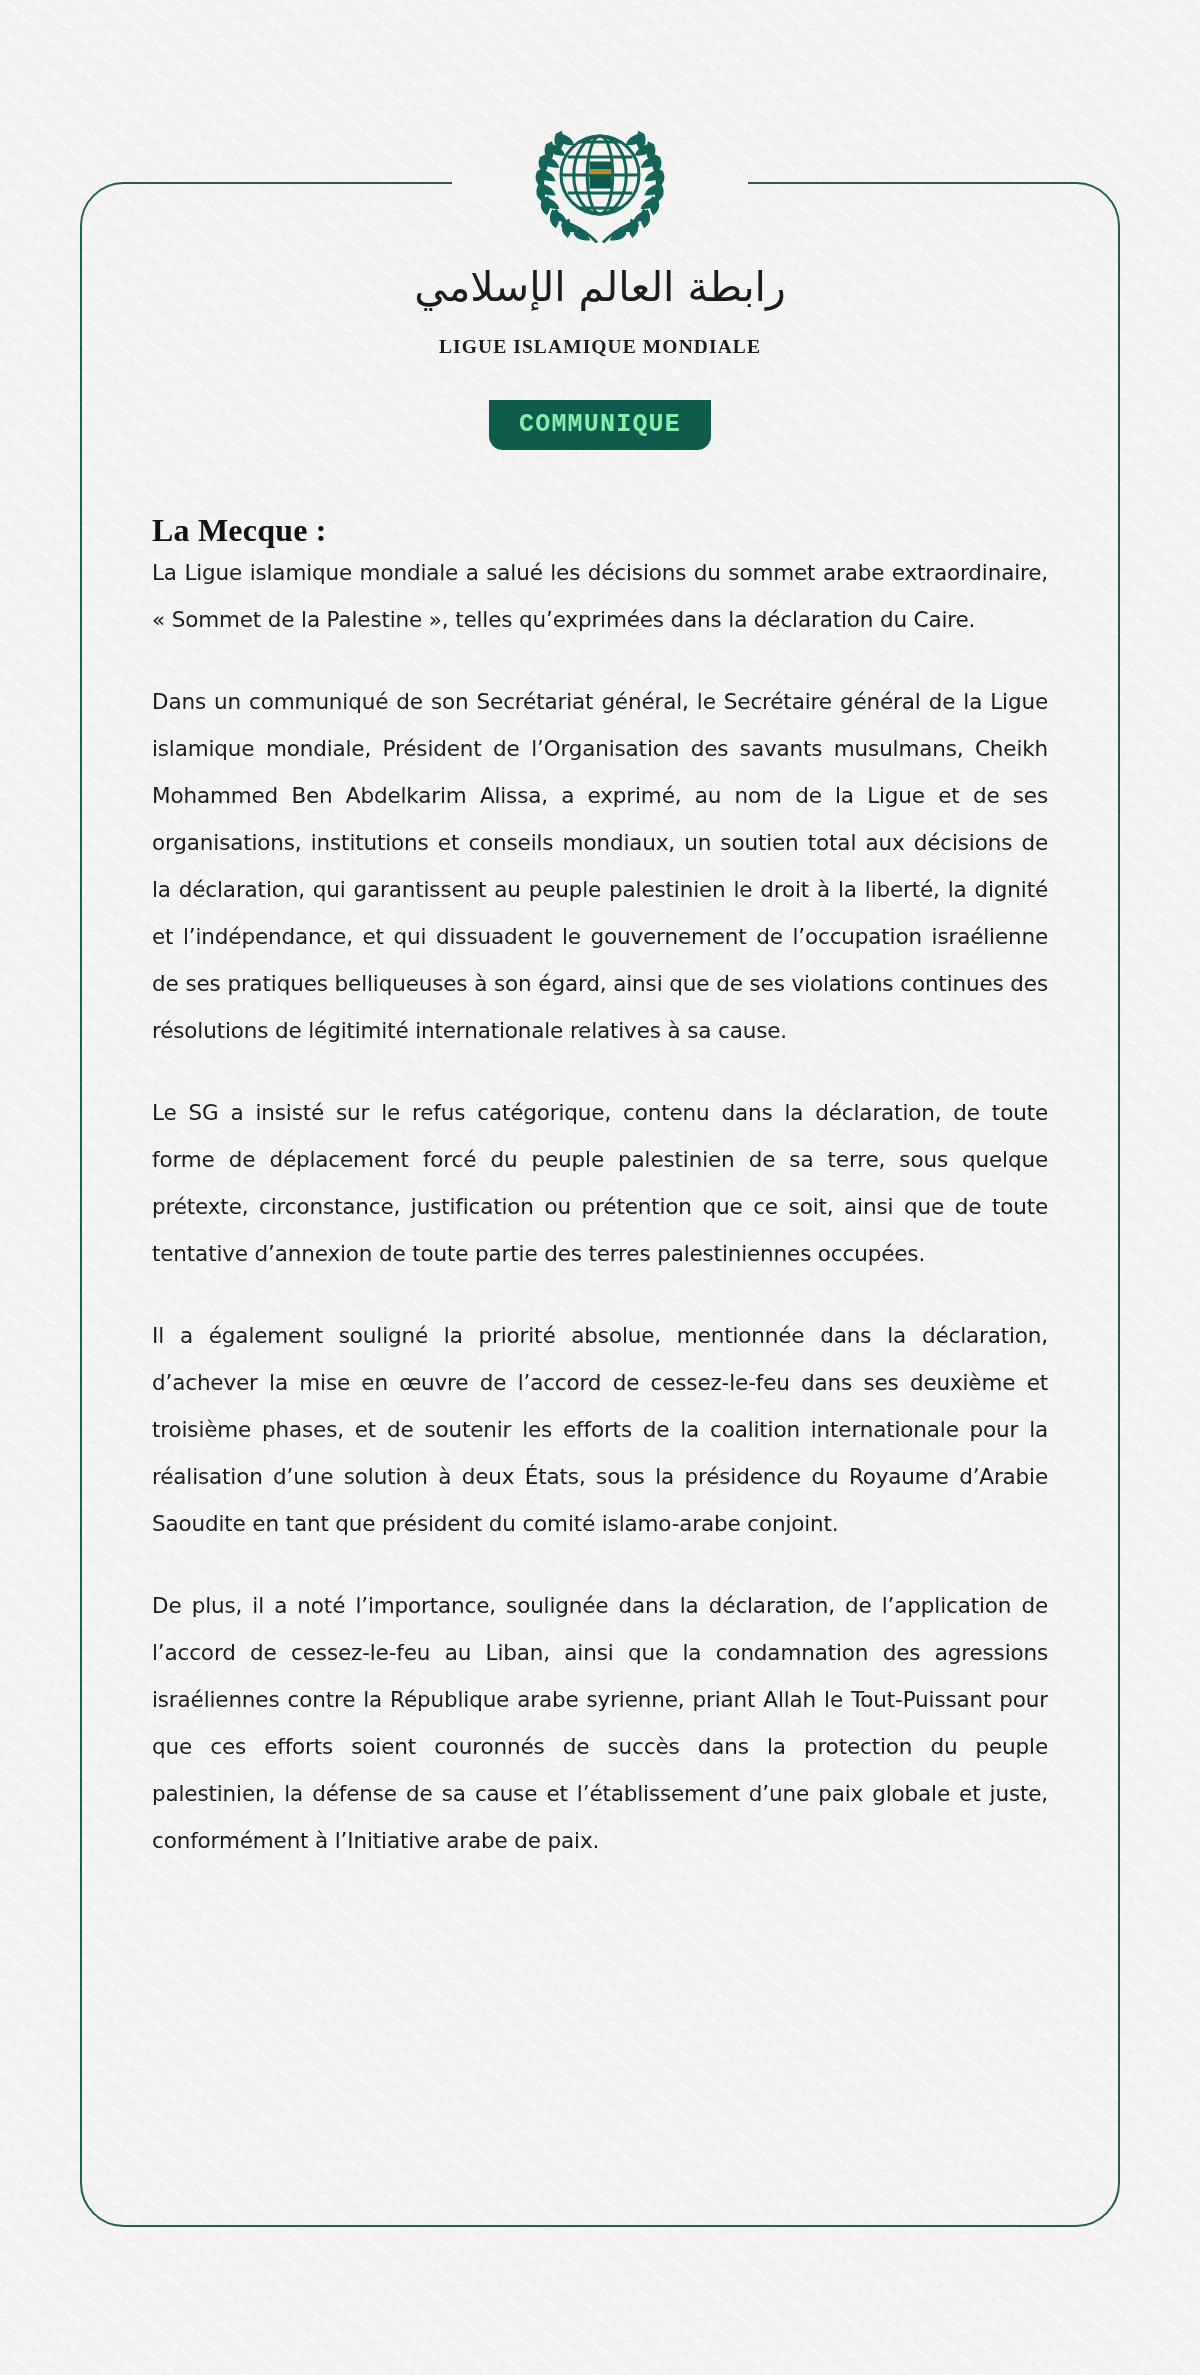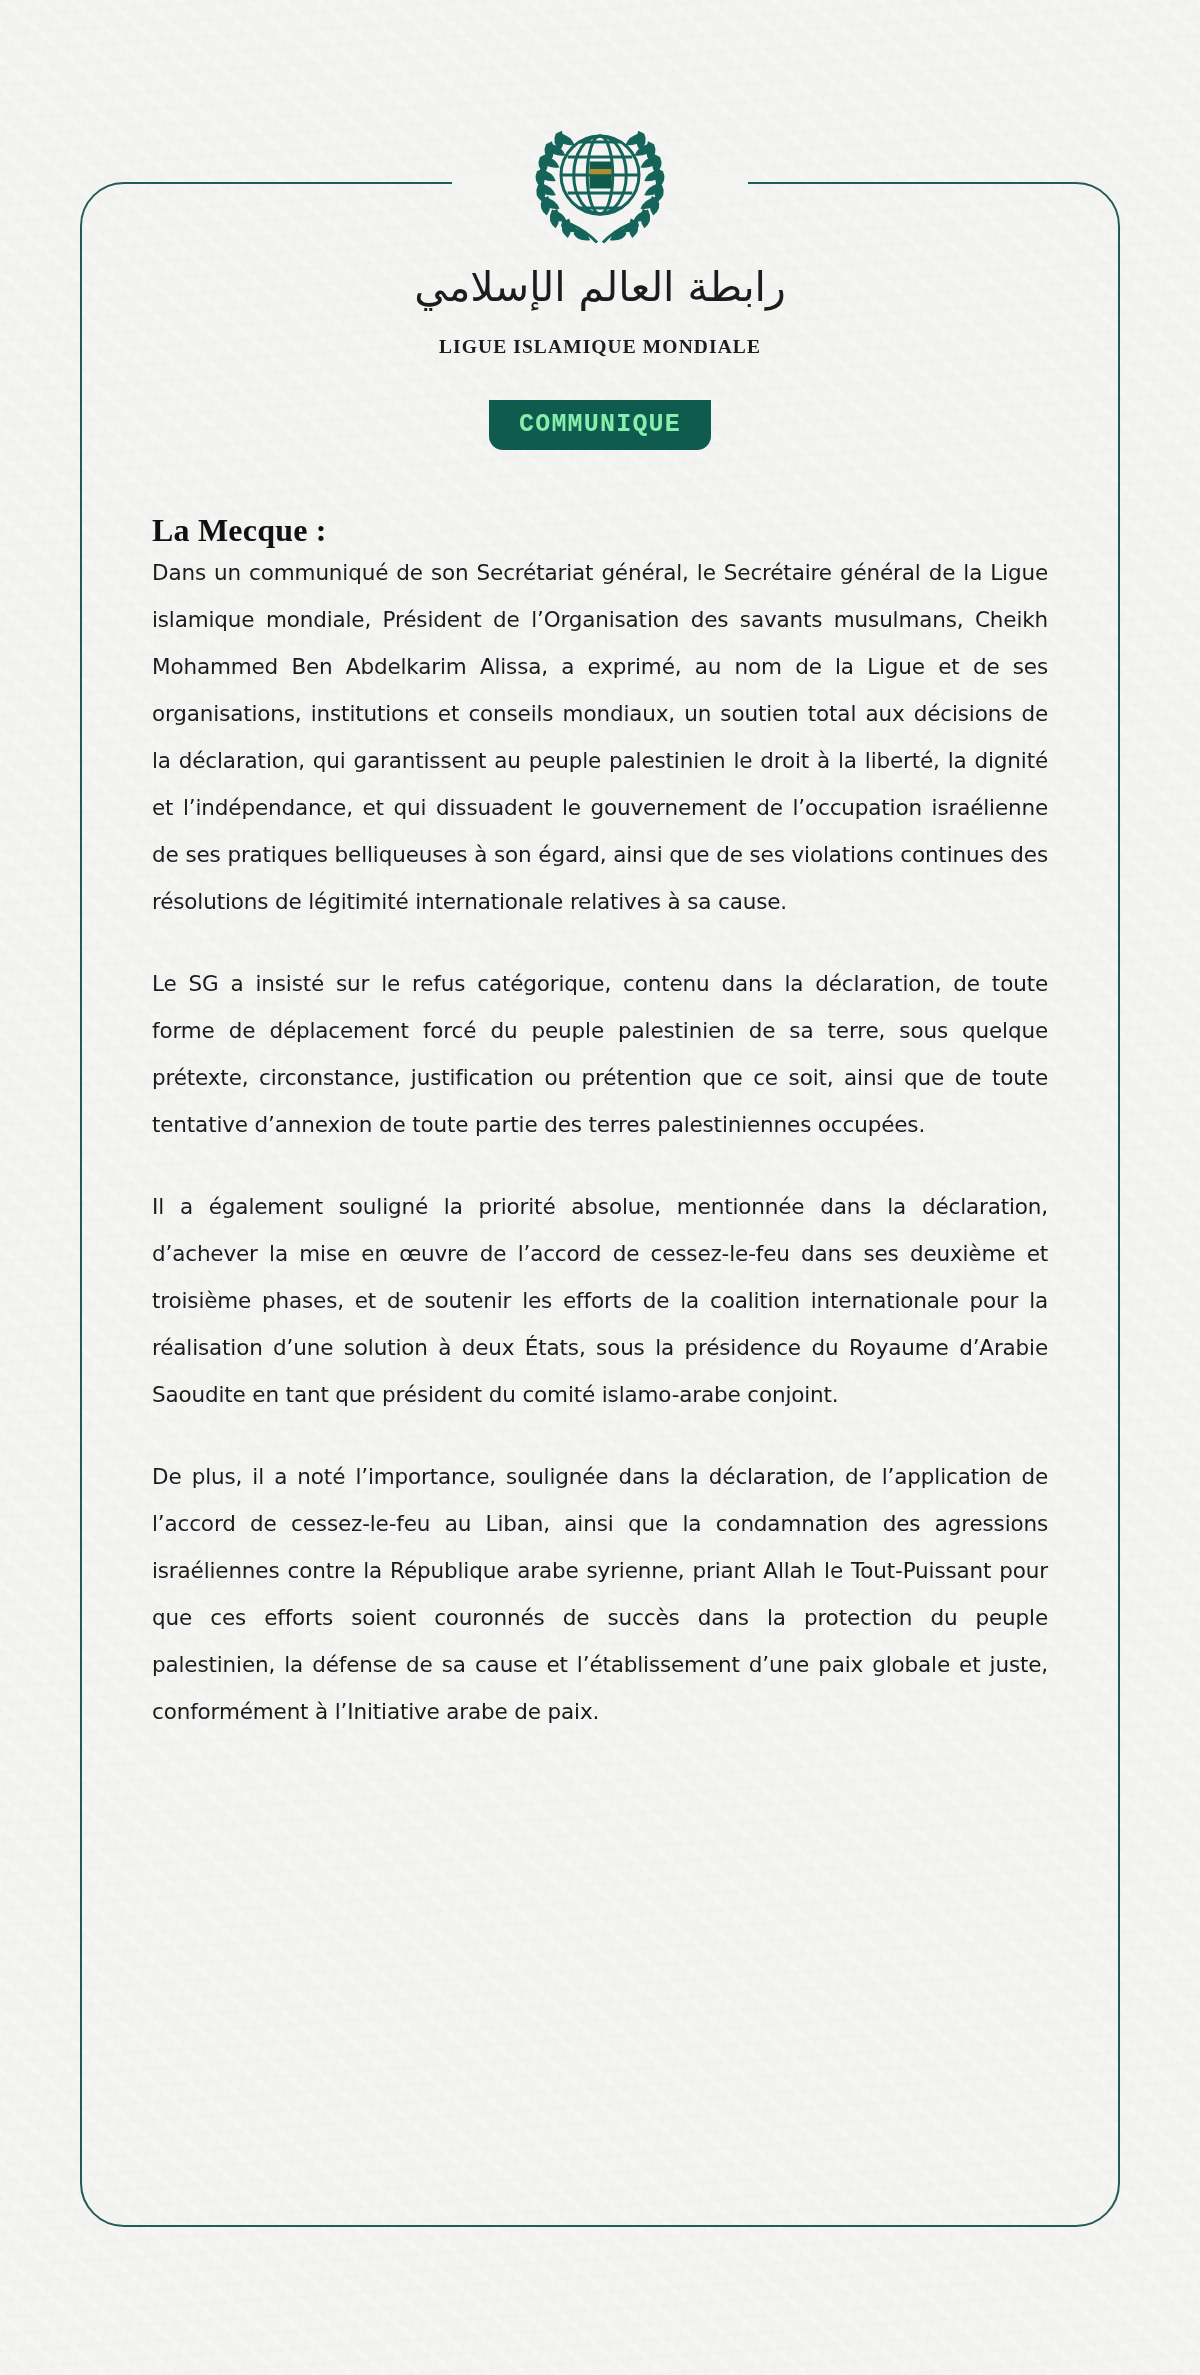--- a/index.html
+++ b/index.html
@@ -226,20 +226,21 @@
     </div>
 
     <div id="org-name-ar">رابطة العالم الإسلامي</div>
     <div id="org-name-fr">LIGUE ISLAMIQUE MONDIALE</div>
     <div id="communique-badge">COMMUNIQUE</div>
   </div>
 
   <div id="content">
     <div id="dateline">La Mecque :</div>
     <div id="paragraphs">
+        <p class="para">La Ligue islamique mondiale a salué les décisions du sommet arabe extraordinaire, « Sommet de la Palestine », telles qu’exprimées dans la déclaration du Caire.</p>
         <p class="para">Dans un communiqué de son Secrétariat général, le Secrétaire général de la Ligue islamique mondiale, Président de l’Organisation des savants musulmans, Cheikh Mohammed Ben Abdelkarim Alissa, a exprimé, au nom de la Ligue et de ses organisations, institutions et conseils mondiaux, un soutien total aux décisions de la déclaration, qui garantissent au peuple palestinien le droit à la liberté, la dignité et l’indépendance, et qui dissuadent le gouvernement de l’occupation israélienne de ses pratiques belliqueuses à son égard, ainsi que de ses violations continues des résolutions de légitimité internationale relatives à sa cause.</p>
         <p class="para">Le SG a insisté sur le refus catégorique, contenu dans la déclaration, de toute forme de déplacement forcé du peuple palestinien de sa terre, sous quelque prétexte, circonstance, justification ou prétention que ce soit, ainsi que de toute tentative d’annexion de toute partie des terres palestiniennes occupées.</p>
         <p class="para">Il a également souligné la priorité absolue, mentionnée dans la déclaration, d’achever la mise en œuvre de l’accord de cessez-le-feu dans ses deuxième et troisième phases, et de soutenir les efforts de la coalition internationale pour la réalisation d’une solution à deux États, sous la présidence du Royaume d’Arabie Saoudite en tant que président du comité islamo-arabe conjoint.</p>
         <p class="para">De plus, il a noté l’importance, soulignée dans la déclaration, de l’application de l’accord de cessez-le-feu au Liban, ainsi que la condamnation des agressions israéliennes contre la République arabe syrienne, priant Allah le Tout-Puissant pour que ces efforts soient couronnés de succès dans la protection du peuple palestinien, la défense de sa cause et l’établissement d’une paix globale et juste, conformément à l’Initiative arabe de paix.</p>
       </div>
   </div>
 
 </div>
 
 </body></html>

